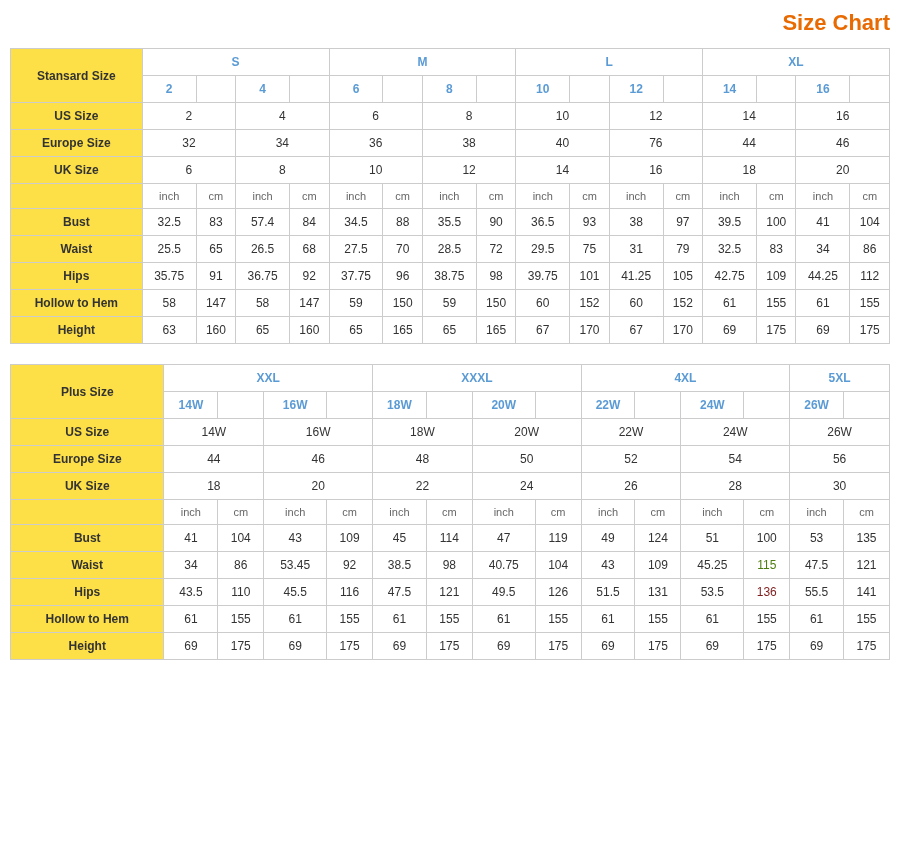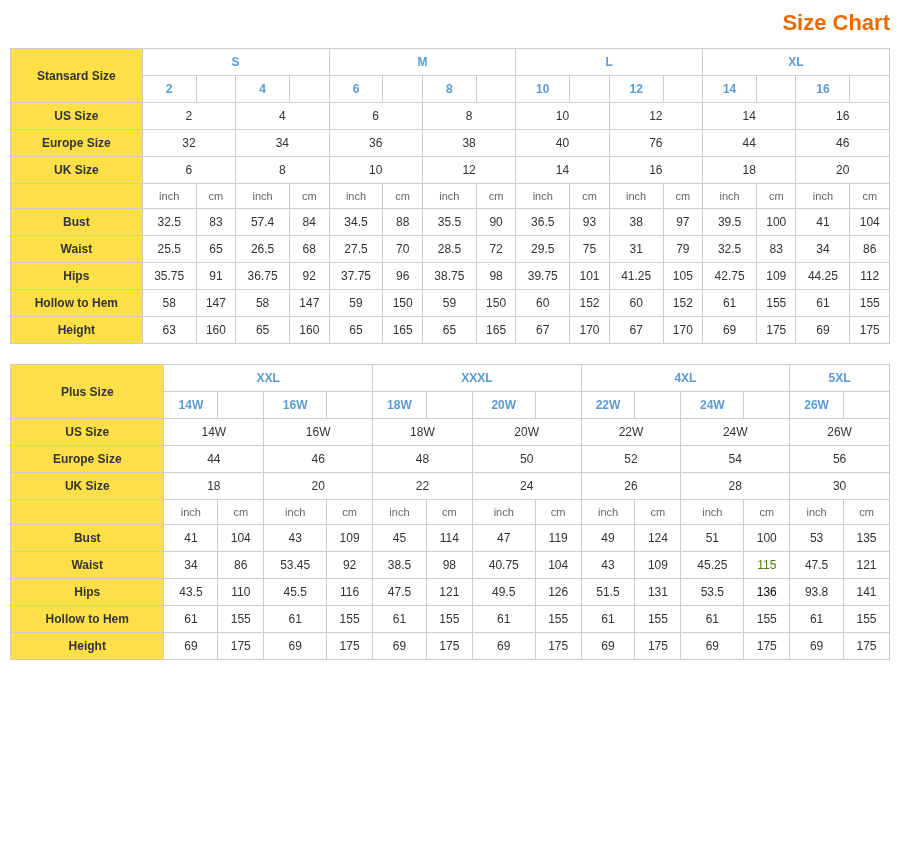--- a/index.html
+++ b/index.html
@@ -363,22 +363,22 @@
         <td>110</td>
         <td>45.5</td>
         <td>116</td>
         <td>47.5</td>
         <td>121</td>
         <td>49.5</td>
         <td>126</td>
         <td>51.5</td>
         <td>131</td>
         <td>53.5</td>
-        <td style="color:#000000;">136</td>
-        <td>93.8</td>
+        <td style="color:#7f1d1d;">136</td>
+        <td>55.5</td>
         <td>141</td>
       </tr>
 
       <tr>
         <td class="row-header">Hollow to Hem</td>
         <td>61</td>
         <td>155</td>
         <td>61</td>
         <td>155</td>
         <td>61</td>

